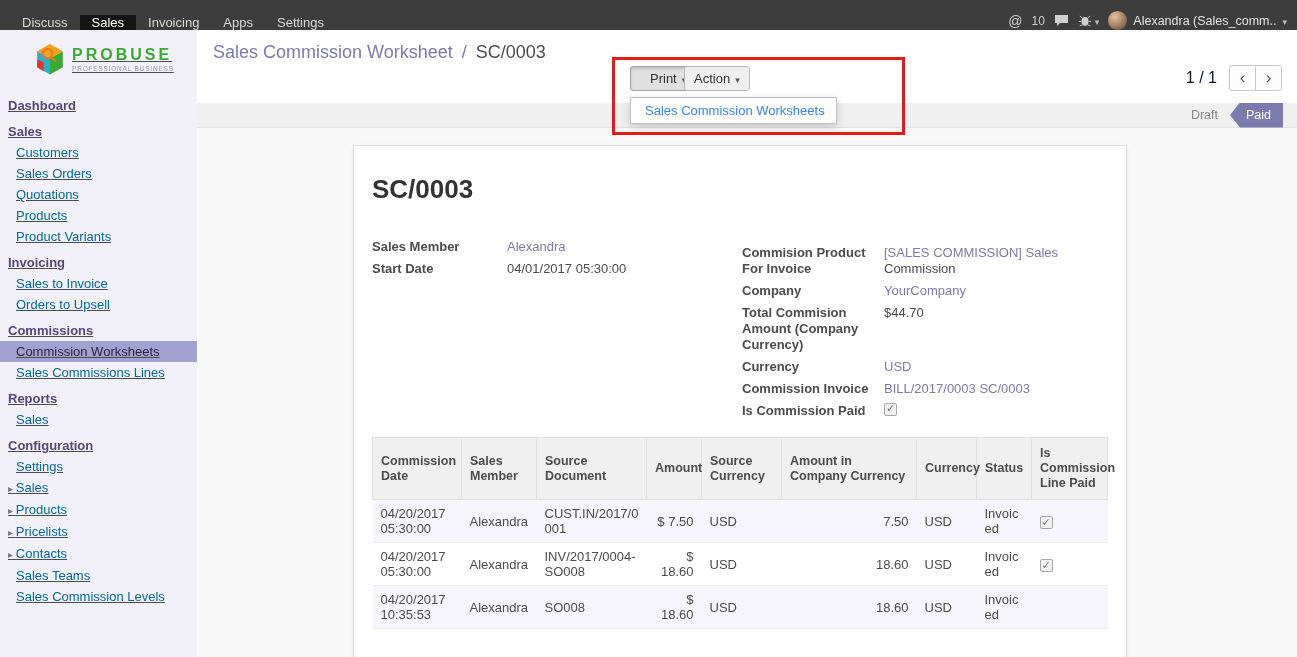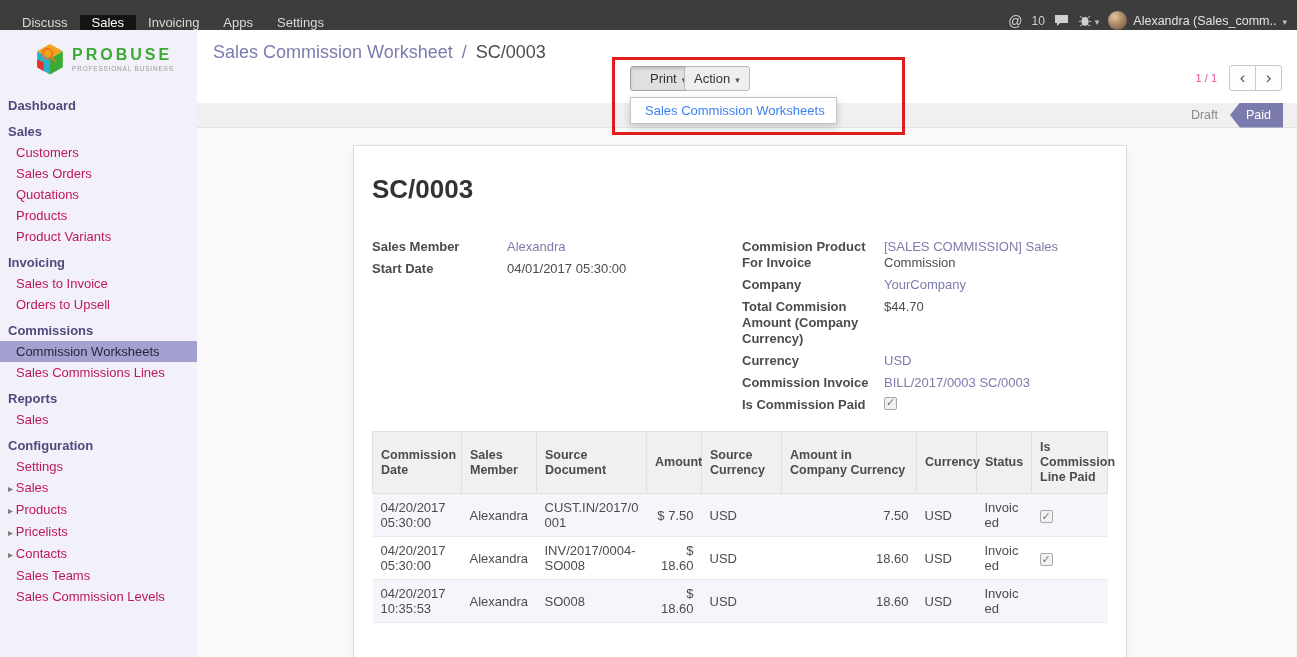--- a/index.html
+++ b/index.html
@@ -20,28 +20,28 @@
   .at-glyph::before { content:"@"; font-size:14px; }
   .mention-count { font-size:12px; }
   .icon-btn { display:flex; align-items:center; gap:3px; cursor:pointer; }
   .caret::after { content:"▾"; font-size:9px; color:#bdbdbd; }
   .usermenu { display:flex; align-items:center; gap:6px; cursor:pointer; color:#e3e3e3; font-size:12.5px; }
   .avatar { width:19px; height:19px; border-radius:50%;
             background:radial-gradient(circle at 35% 30%, #e5c39a, #8a6a4e 70%, #5f452f); }
 
   
   .sidebar { position:absolute; top:30px; left:0; width:205px; bottom:0; background:#f2f0f9;
-             border-right:1px solid #e6e4f0; font-size:13px; overflow:hidden; }
+             border-right:1px solid #e6e4f0; font-size:13px; overflow:hidden;text-decoration:underline; }
   .logo { display:flex; align-items:center; gap:6px; padding:12px 6px 12px 34px; }
   .logo-text { line-height:1; }
   .logo-title { font-size:16px; font-weight:bold; color:#3aaa35; letter-spacing:3px; }
   .logo-sub { font-size:6.5px; color:#9a9a9a; letter-spacing:0.8px; margin-top:3px; }
   .s-header { font-weight:bold; color:#54487c; padding:3px 8px; margin-top:5px; cursor:pointer; }
   .s-header:first-child { margin-top:0; }
-  .s-item { color:#be185d; padding:3px 8px 3px 16px; cursor:pointer; line-height:15px; }
+  .s-item { color:#0369a1; padding:3px 8px 3px 16px; cursor:pointer; line-height:15px; }
   .s-item.selected { background:#a3a1d0; color:#26263f; }
   .s-item.has-caret { padding-left:8px; }
   .s-item.has-caret::before { content:"▸ "; color:#7a7a7a; font-size:10px; }
 
   
   .content { position:absolute; left:197px; top:30px; right:0; bottom:0; background:#f9f9f9; }
   .crumb-row { position:absolute; top:0; left:0; right:0; height:73px; background:#fff; }
   .breadcrumb { position:absolute; left:16px; top:12px; font-size:18px; white-space:nowrap; }
   .breadcrumb .link { color:#7c7bad; cursor:pointer; }
   .breadcrumb .sep { color:#7c7bad; margin:0 4px; }
@@ -64,38 +64,38 @@
   .btn-action { left:487px; }
 
   .dropdown { position:absolute; left:433px; top:67px; width:207px; background:#fff;
               border:1px solid #c2c2c2; box-shadow:0 3px 9px rgba(0,0,0,.18); z-index:30; }
   .dropdown-item { padding:5px 14px; font-size:13px; color:#3b82f6; cursor:pointer; white-space:nowrap; }
 
   .red-box { position:absolute; left:415px; top:27px; width:293px; height:78px;
              border:3px solid #e01d1d; z-index:60; pointer-events:none; }
 
   .pager { position:absolute; top:35px; right:15px; display:flex; align-items:center; z-index:10; }
-  .pager-text { font-size:11px; color:#ec4899; margin-right:12px; }
+  .pager-text { font-size:16px; color:#0f172a; margin-right:12px; }
   .pager-btns { display:flex; }
   .pager-btn { width:27px; height:26px; border:1px solid #c9c9c9; background:#fdfdfd; color:#555;
                display:flex; align-items:center; justify-content:center; cursor:pointer; }
   .pager-btn.prev { border-radius:3px 0 0 3px; }
   .pager-btn.next { border-radius:0 3px 3px 0; margin-left:-1px; }
   .pager-btn.prev::after { content:"‹"; font-size:17px; }
   .pager-btn.next::after { content:"›"; font-size:17px; }
 
   .main { position:absolute; top:98px; left:0; right:0; bottom:0; background:#f9f9f9; overflow:hidden; }
   .sheet { position:absolute; left:156px; top:17px; width:774px; bottom:-20px; background:#fff;
            border:1px solid #dedede; box-shadow:0 2px 6px rgba(0,0,0,.06);
            padding:28px 18px 0 18px; }
   .sheet-title { font-size:26px; font-weight:bold; color:#333; margin:0 0 34px 0; }
 
   .fields { display:flex; font-size:13px; }
   .col-left { width:370px; }
-  .col-right { flex:1; }
+  .col-right { flex:1;margin-top:6px; }
   .frow { display:flex; align-items:flex-start; margin-bottom:6px; }
   .flabel { font-weight:bold; color:#4c4c4c; width:135px; padding-right:8px; line-height:16px; flex:none; }
   .col-right .flabel { width:142px; }
   .fvalue { color:#4c4c4c; line-height:16px; }
   .fvalue .link, .fvalue.link { color:#7c7bad; cursor:pointer; }
 
   .cb { display:inline-block; width:13px; height:13px; border:1px solid #a8a8a8; background:#f1f1f1;
         border-radius:2px; position:relative; vertical-align:middle; }
   .cb.checked::after { content:"✓"; position:absolute; left:1px; top:-2px; font-size:11px; color:#767676; }
 

